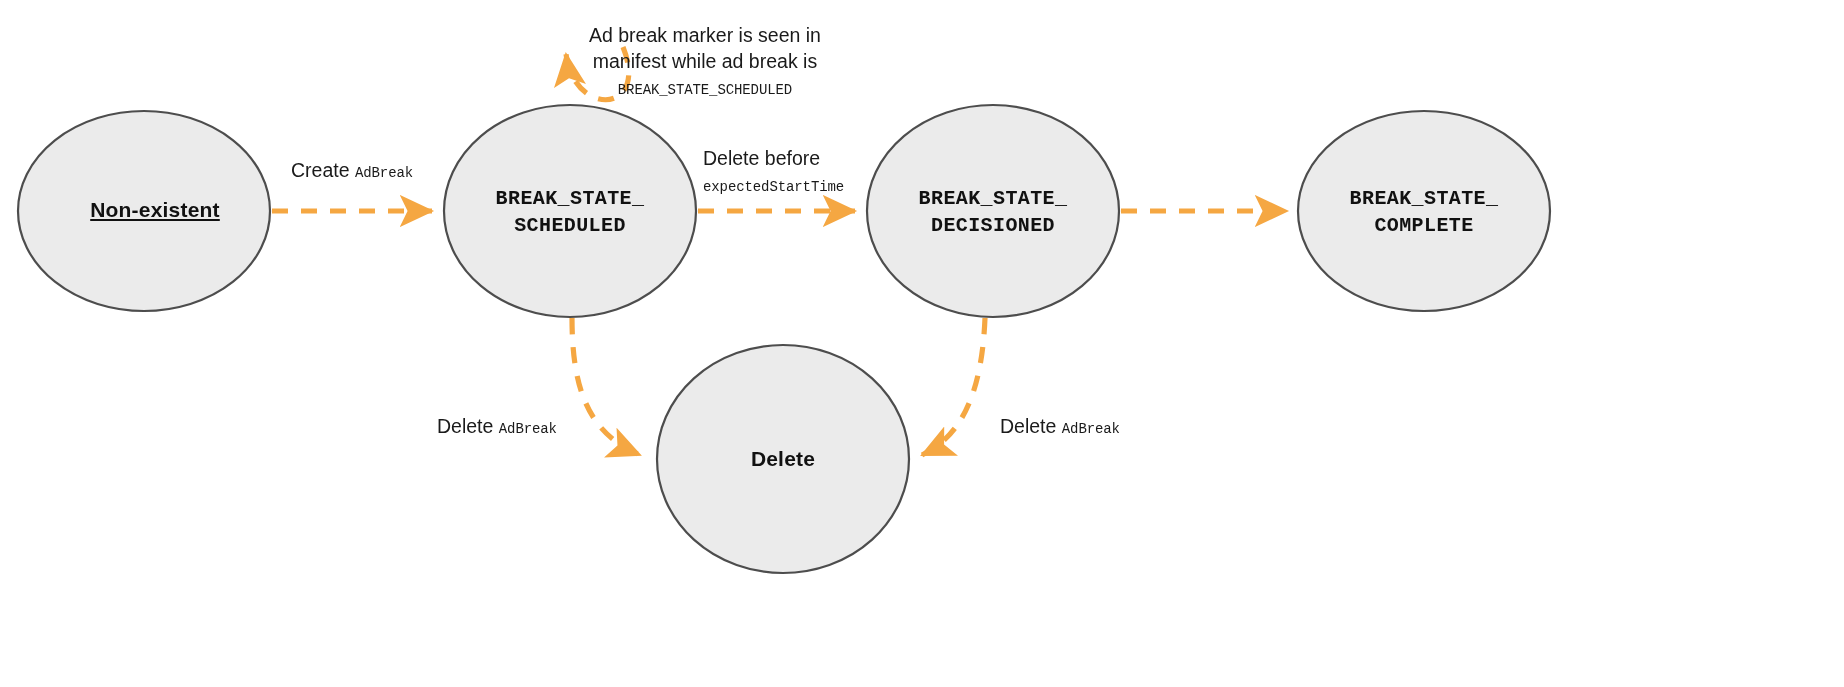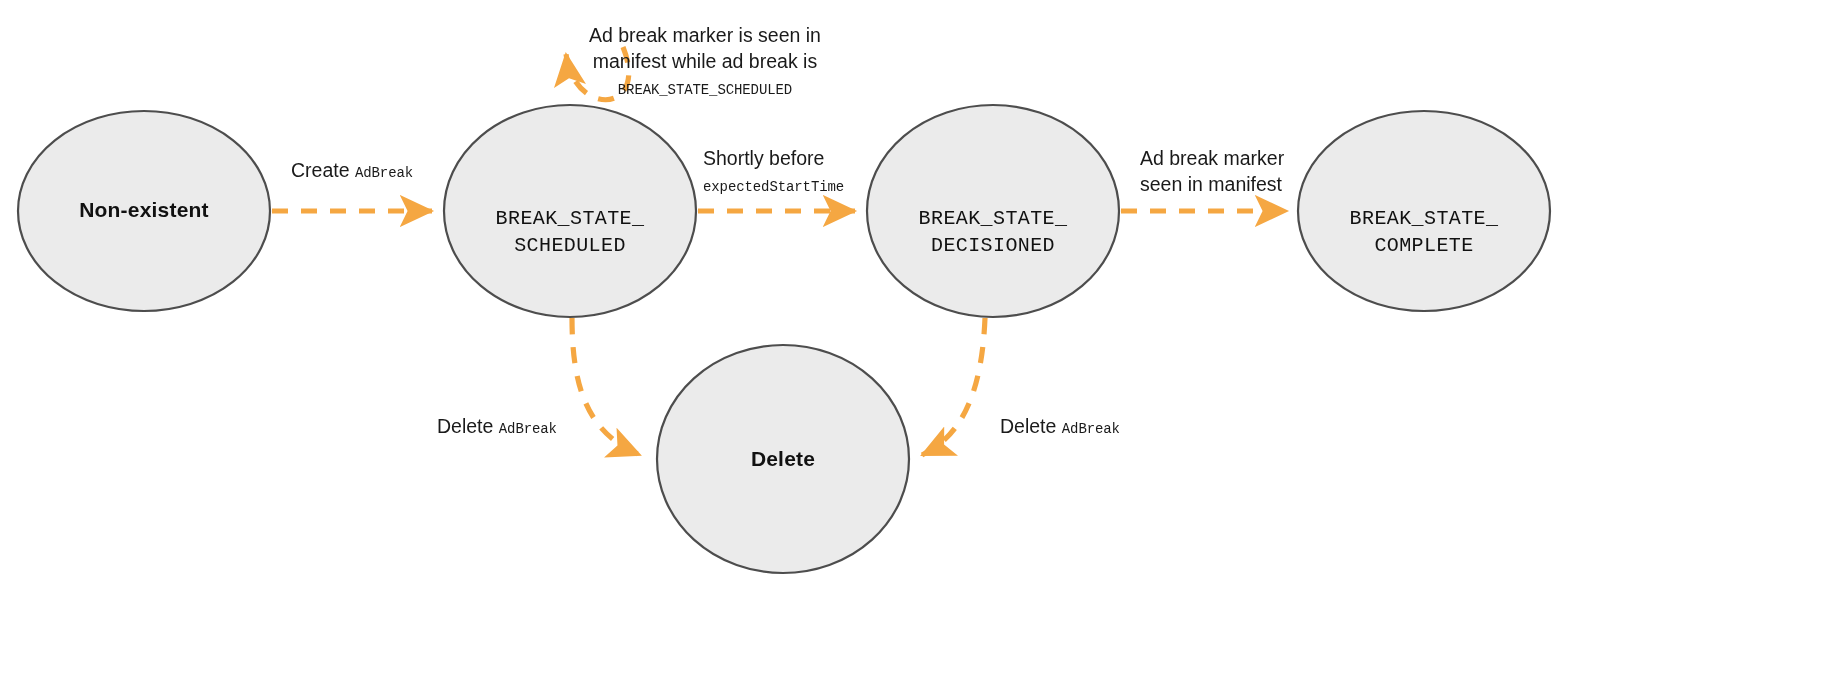--- a/index.html
+++ b/index.html
@@ -20,25 +20,24 @@
     white-space:pre;
   }
   .node-label.plain{
     font-family:"Liberation Sans", sans-serif;
     font-weight:bold;
     font-size:21px;
     letter-spacing:0.2px;
   }
   .node-label.mono{
     font-family:"Liberation Mono", monospace;
-    font-weight:normal;
+    font-weight:bold;
     font-size:20px;
     line-height:27px;
     letter-spacing:0.4px;
-    margin-top:20px;
   }
 
   .edge-label{
     position:absolute;
     color:#1a1a1a;
     font-family:"Liberation Sans", sans-serif;
     font-size:19.5px;
     line-height:26px;
     white-space:pre;
   }
@@ -86,42 +85,40 @@
       <path d="M698,211 L855,211" marker-end="url(#arrowhead)"></path>
 
       <path d="M1121,211 L1287,211" marker-end="url(#arrowhead)"></path>
 
       <path d="M572,318 C572,392 590,434 640,455" marker-end="url(#arrowhead)"></path>
 
       <path d="M985,318 C982,392 962,436 922,455" marker-end="url(#arrowhead)"></path>
     </g>
   </svg>
 
-  <div class="node-label plain" style="left:44px;top:198px;width:200px;">Non-existent</div>
+  <div class="node-label plain" style="left:55px;top:198px;width:200px;text-decoration:underline;">Non-existent</div>
 
   <div class="node-label mono" style="left:440px;top:185px;width:260px;">BREAK_STATE_
 SCHEDULED</div>
 
   <div class="node-label mono" style="left:863px;top:185px;width:260px;">BREAK_STATE_
 DECISIONED</div>
 
   <div class="node-label mono" style="left:1294px;top:185px;width:260px;">BREAK_STATE_
 COMPLETE</div>
 
   <div class="node-label plain" style="left:683px;top:447px;width:200px;">Delete</div>
 
   <div class="edge-label left" style="left:291px;top:157px;"><span>Create </span><span class="mono">AdBreak</span></div>
 
   <div class="edge-label left" style="left:589px;top:22px;text-align:center;"><span>Ad break marker is seen in
 manifest while ad break is
 </span><span class="mono">BREAK_STATE_SCHEDULED</span></div>
 
-  <div class="edge-label left" style="left:703px;top:145px;"><span>Shortly before
+  <div class="edge-label left" style="left:703px;top:145px;"><span>Delete before
 </span><span class="mono">expectedStartTime</span></div>
 
-  <div class="edge-label left" style="left:1140px;top:145px;"><span>Ad break marker
-seen in manifest</span></div>
 
   <div class="edge-label left" style="left:437px;top:413px;"><span>Delete </span><span class="mono">AdBreak</span></div>
 
   <div class="edge-label left" style="left:1000px;top:413px;"><span>Delete </span><span class="mono">AdBreak</span></div>
 
 </div>
 
 </body></html>

